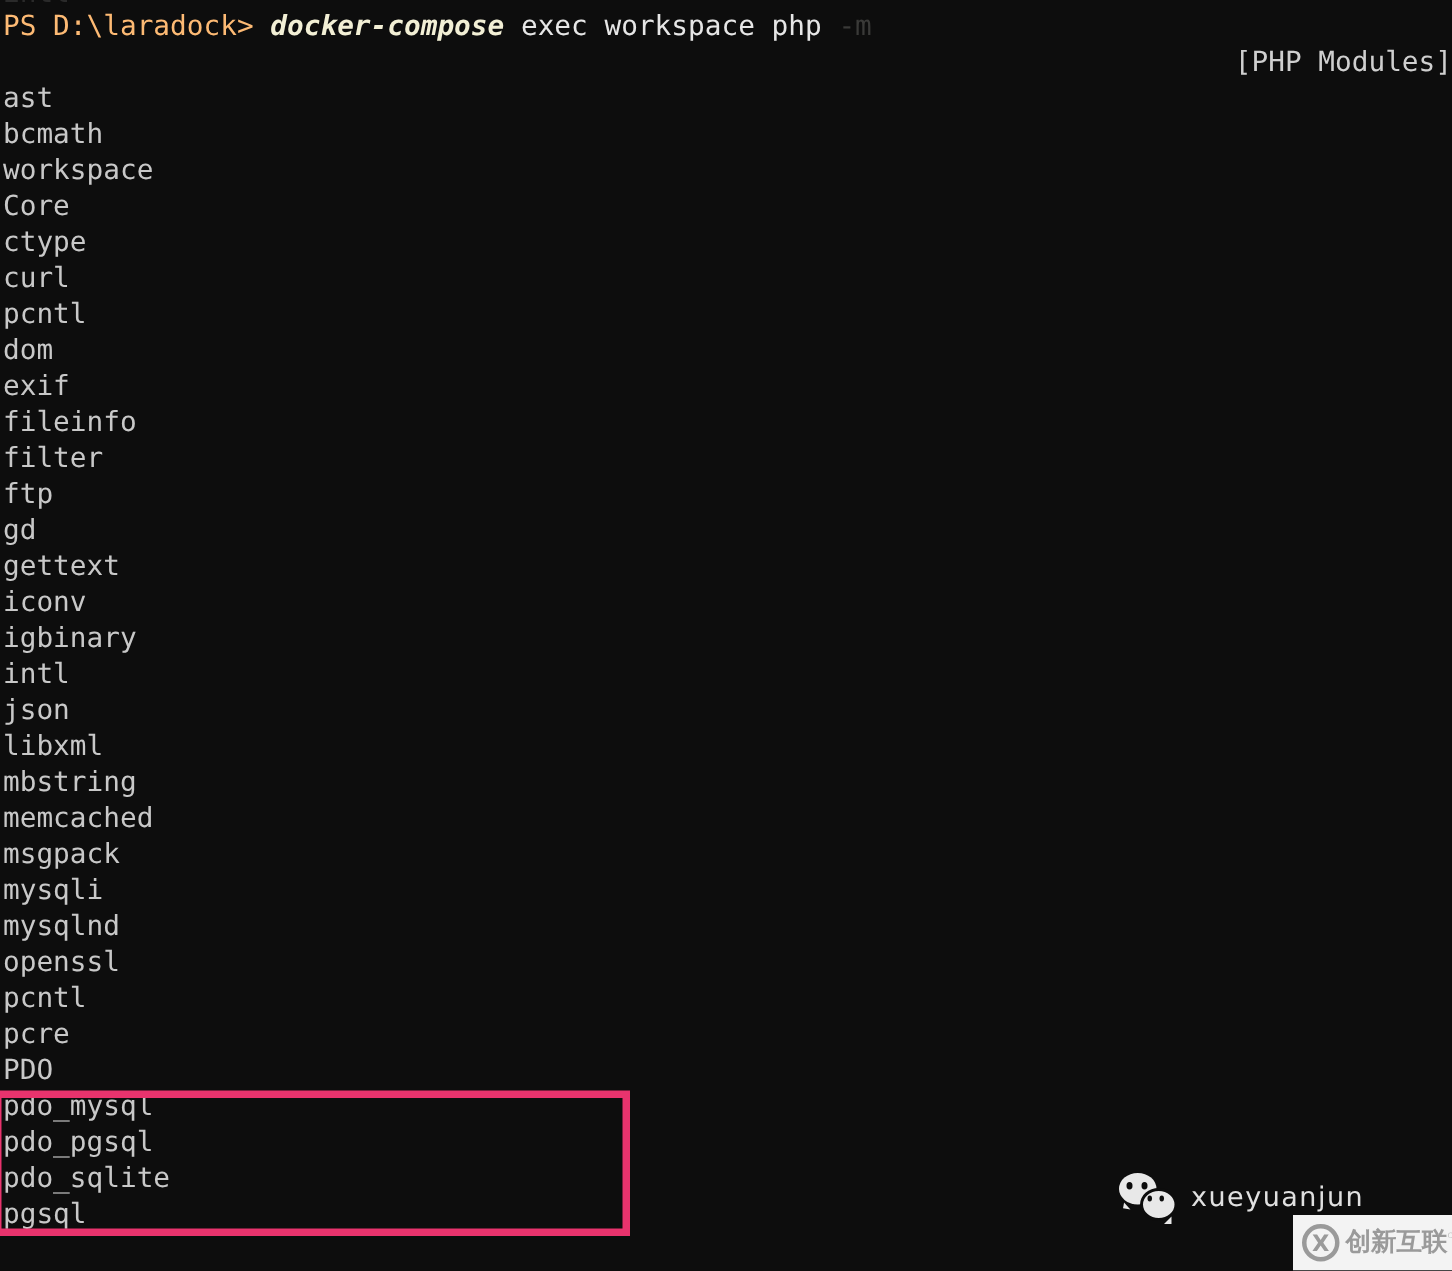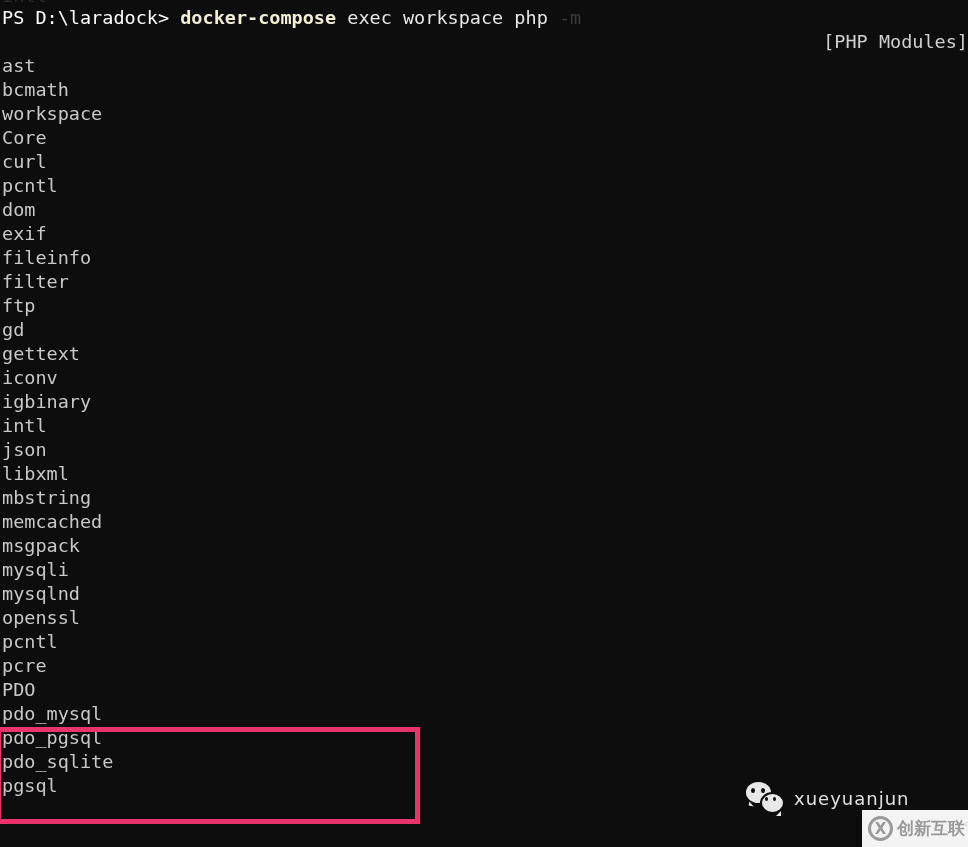--- a/index.html
+++ b/index.html
@@ -51,22 +51,22 @@
     color: #cccccc;
     letter-spacing: 0px;
   }
 
   .prompt-line {
     height: 24px;
     line-height: 24px;
     font-size: 18.5px;
     white-space: pre;
   }
-  .seg-prompt   { color: #ffffff; }
-  .seg-command  { color: #f2efd5; font-weight: bold; }
+  .seg-prompt   { color: #fdba74; }
+  .seg-command  { color: #f2efd5; font-weight: bold; font-style: italic; }
   .seg-args     { color: #e6e6e6; }
   .seg-flag     { color: #3a3a38; }
 
   .line-header { color: #cfcfcf; text-align: right; }
   .line-module { color: #c8c8c8; }
 
   
   #pdo-highlight {
     position: absolute;
     left: -4px;
@@ -207,20 +207,21 @@
 
     <div class="prompt-line"><span class="seg-prompt">PS D:\laradock&gt; </span><span class="seg-command">docker-compose</span><span class="seg-args"> exec workspace php </span><span class="seg-flag">-m</span></div>
 
     <div class="line line-header">[PHP Modules]</div>
 
     <div id="module-list">
         <div class="line line-module">ast</div>
         <div class="line line-module">bcmath</div>
         <div class="line line-module">workspace</div>
         <div class="line line-module">Core</div>
+        <div class="line line-module">ctype</div>
         <div class="line line-module">curl</div>
         <div class="line line-module">pcntl</div>
         <div class="line line-module">dom</div>
         <div class="line line-module">exif</div>
         <div class="line line-module">fileinfo</div>
         <div class="line line-module">filter</div>
         <div class="line line-module">ftp</div>
         <div class="line line-module">gd</div>
         <div class="line line-module">gettext</div>
         <div class="line line-module">iconv</div>

